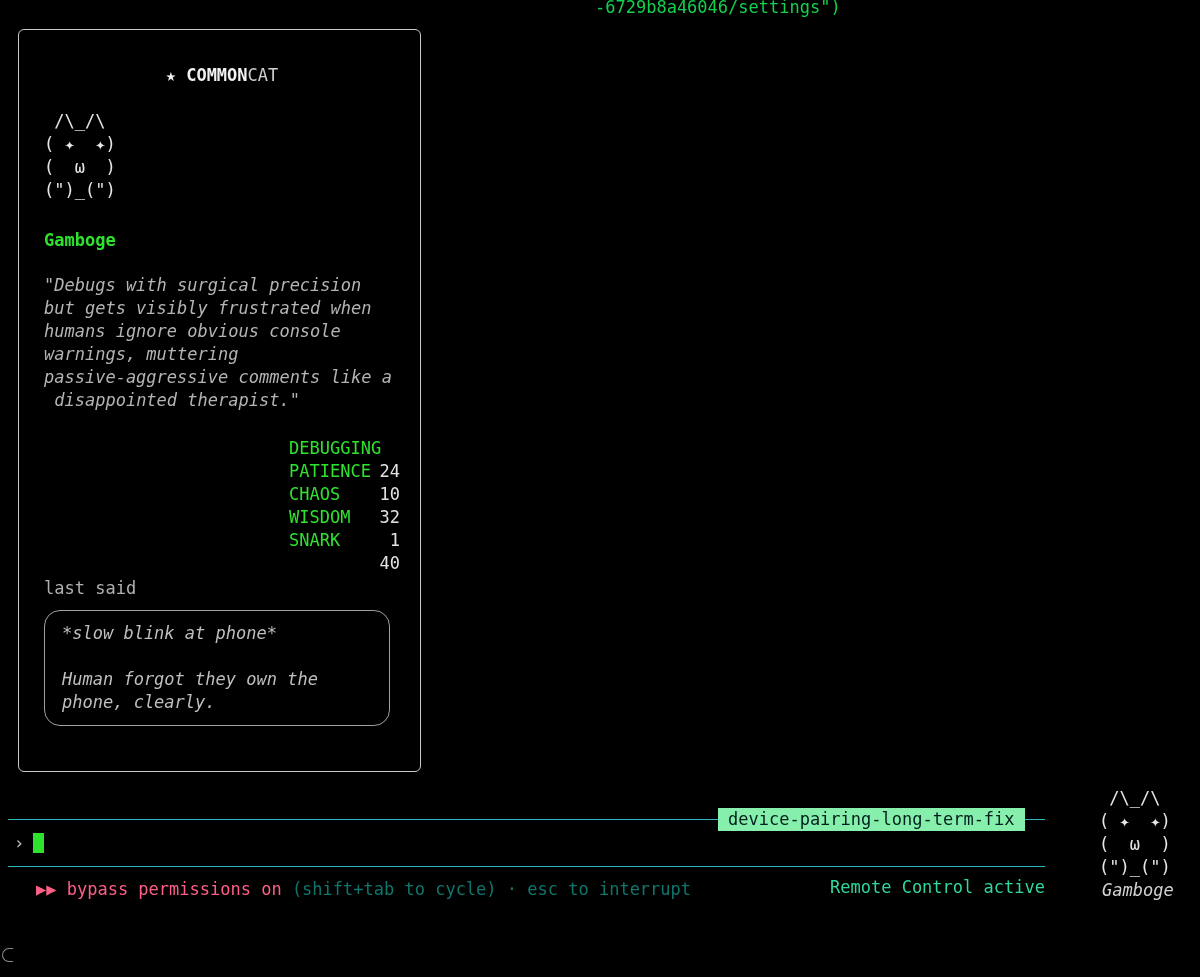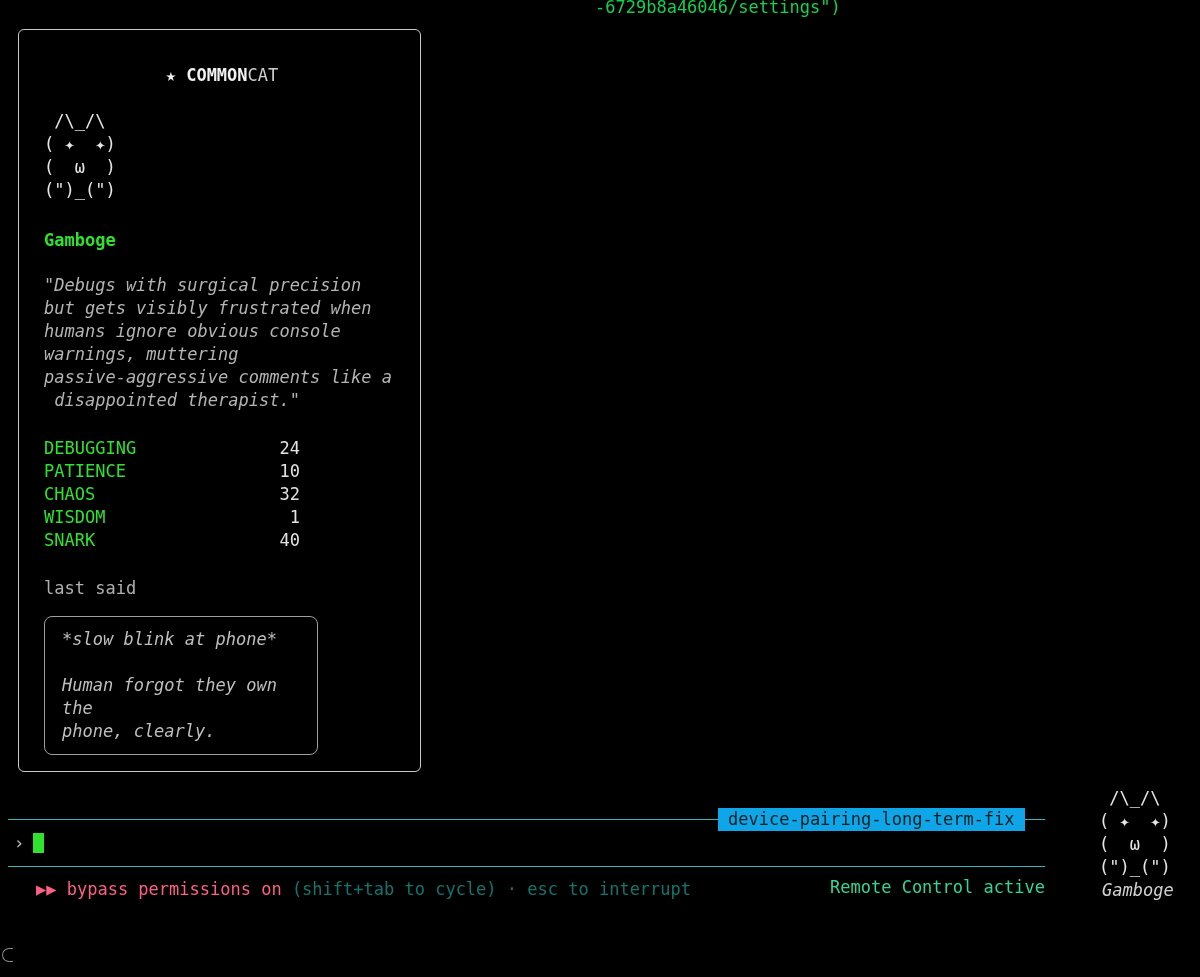--- a/index.html
+++ b/index.html
@@ -20,47 +20,47 @@
     padding:34px 20px 0 25px;
   }
   #card-header { display:flex; justify-content:center; }
   #card-rarity { font-weight:bold; color:#f2f2f2; }
   #card-type   { color:#cfcfcf; }
   #card-art    { margin-top:23px; color:#e6e6e6; white-space:pre; }
   #card-name   { margin-top:27px; font-weight:bold; color:#2ee22e; }
   #card-quote  { margin-top:22px; font-style:italic; color:#b4b4b4; white-space:pre-wrap; }
 
   #stats { margin-top:25px; }
-  .stat-row { display:flex; height:23px; align-items:flex-end; }
+  .stat-row { display:flex; height:23px; align-items:flex-end;flex-direction:column; }
   .stat-label { width:111px; color:#2ee22e; }
   .stat-bar {
     width:107px; position:relative;
     background-color:#050f05;
     background-image:radial-gradient(#1e5a1e 1px, transparent 1.1px);
     background-size:4px 4px;
   }
   .stat-fill { position:absolute; left:0; top:0; bottom:0; background:#1fe51f; }
   .stat-value { width:38px; text-align:right; color:#e2e2e2; }
 
   #last-said-label { margin-top:25px; color:#b0b0b0; }
   #last-said-box {
-    margin-top:16px; width:274px;
-    border:1px solid #9f9f9f; border-radius:8px;
+    margin-top:10px; width:346px;
+    border:1px solid #9f9f9f; border-radius:16px;
     padding:11px 17px;
     font-style:italic; color:#bfbfbf; white-space:pre-wrap;
   }
 
   
   .hline { position:absolute; left:8px; width:1037px; height:0; border-top:1px solid #2fb7bd; }
   #hline-top    { top:819px; }
   #hline-bottom { top:866px; }
 
   #task-badge {
     position:absolute; left:718px; top:808px; height:23px; line-height:23px;
-    background:#0ea5e9; color:#03201e; padding:0 10px; z-index:2; white-space:pre;
+    background:#86efac; color:#03201e; padding:0 10px; z-index:2; white-space:pre;
   }
 
   #prompt-char { position:absolute; left:14px; top:832px; color:#c0c0c0; }
   #cursor { position:absolute; left:33px; top:833px; width:11px; height:20px; background:#2ee22e; }
   #input-line { position:absolute; left:8px; top:826px; width:1037px; height:34px; }
 
   #status-left { position:absolute; left:36px; top:878px; }
   #status-left span { white-space:pre; }
   #status-bypass { color:#ff5f87; }
   #status-hint   { color:#0f766e; }

